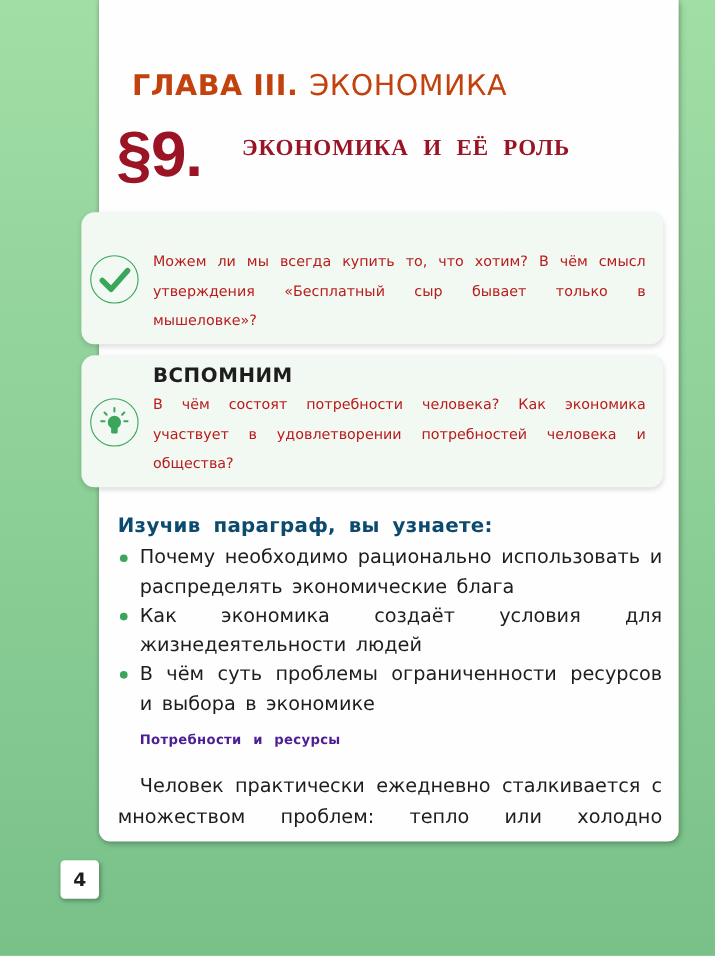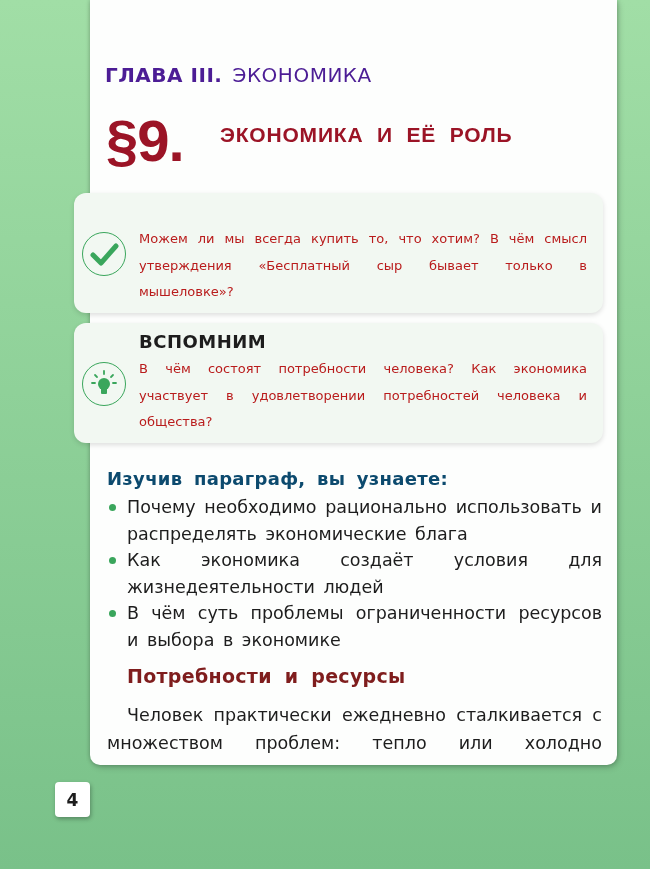--- a/index.html
+++ b/index.html
@@ -8,33 +8,33 @@
       background: linear-gradient(to bottom, #a1dea6 0%, #8fd199 45%, #79c189 100%);
       font-family: "DejaVu Sans", "Liberation Sans", sans-serif;
     }
     .page {
       position: absolute; left: 90px; top: 0; width: 527px; height: 765px;
       background: #fdfefd;
       border-radius: 0 0 10px 10px;
       box-shadow: 0 0 4px rgba(0,0,0,0.25), 2px 3px 6px rgba(0,0,0,0.15);
     }
     .chapter {
-      position: absolute; left: 105px; top: 63px;
-      font-size: 20px; color: #4c1d95; letter-spacing: 0.5px; white-space: nowrap;
+      position: absolute; left: 120px; top: 63px;
+      font-size: 26px; color: #c2410c; letter-spacing: 0.5px; white-space: nowrap;
     }
     .chapter .bold { font-weight: bold; }
     .chapter .gap { display: inline-block; width: 10px; }
     .para-num {
       position: absolute; left: 106px; top: 112px;
       font-family: "Liberation Sans", sans-serif; font-weight: bold;
       font-size: 58px; line-height: 58px; color: #9b1426; letter-spacing: -1px;
     }
     .para-title {
       position: absolute; left: 220px; top: 121px;
-      font-family: Liberation Sans, sans-serif; font-weight: bold;
+      font-family: Liberation Serif, serif; font-weight: bold;
       font-size: 21px; line-height: 27px; color: #9b1426; word-spacing: 7px; letter-spacing: 0.8px;
     }
     .callout {
       position: absolute; left: 74px; width: 529px;
       background: #f2f8f2;
       border-radius: 12px;
       box-shadow: 0 2px 5px rgba(0,0,0,0.13);
     }
     .callout.c1 { top: 193px; height: 120px; }
     .callout.c2 { top: 323px; height: 120px; }
@@ -66,21 +66,21 @@
       position: relative; padding-left: 20px;
       font-size: 17.5px; line-height: 26.5px; color: #1d1d1d;
       text-align: justify; text-align-last: left; word-spacing: 3px;
     }
     .bullets li .dot {
       position: absolute; left: 2px; top: 10px; width: 7px; height: 7px;
       border-radius: 50%; background: #3aa65c;
     }
     .section-title {
       position: absolute; left: 127px; top: 665px;
-      font-weight: bold; font-size: 19px; color: #7f1d1d; word-spacing: 6px; letter-spacing: 0.3px;
+      font-weight: bold; font-size: 12px; color: #4c1d95; word-spacing: 6px; letter-spacing: 0.3px;
     }
     .text {
       position: absolute; left: 107px; top: 701px; width: 495px;
       font-size: 17.5px; line-height: 28px; color: #1d1d1d;
       text-indent: 20px; text-align: justify; text-align-last: justify;
     }
     .page-num {
       position: absolute; left: 55px; top: 782px; width: 35px; height: 35px;
       background: #ffffff; border-radius: 4px;
       box-shadow: 1px 2px 4px rgba(0,0,0,0.3);

